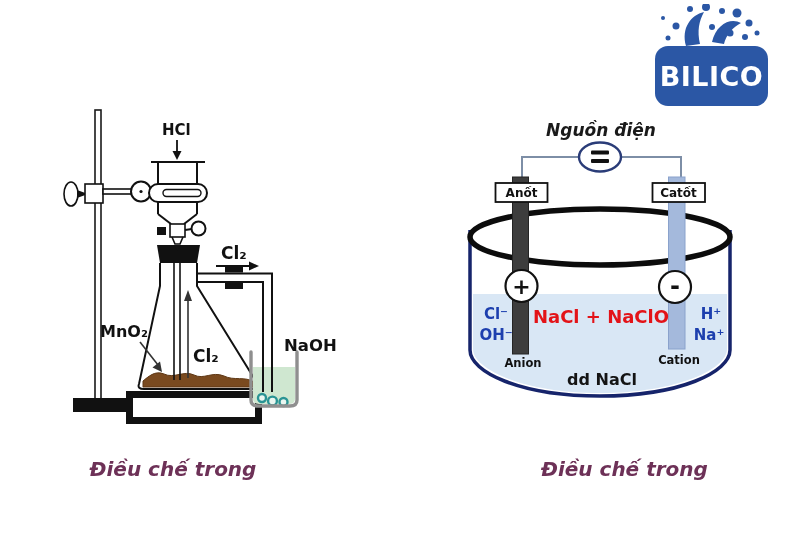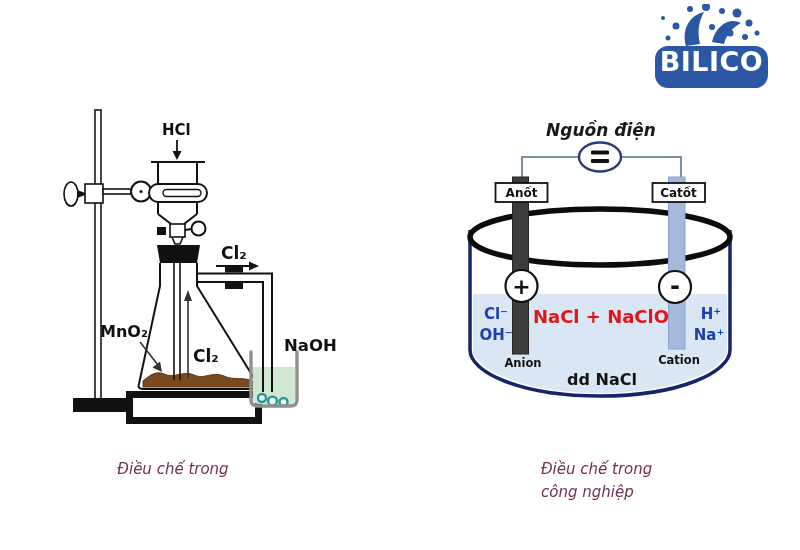--- a/index.html
+++ b/index.html
@@ -4,28 +4,28 @@
 <style>
   html,body{margin:0;padding:0;background:#ffffff;}
   .stage{
     position:relative;width:800px;height:550px;background:#ffffff;overflow:hidden;
     font-family:"DejaVu Sans","Liberation Sans",sans-serif;
   }
   svg text{font-family:"DejaVu Sans","Liberation Sans",sans-serif;}
   .abs{position:absolute;}
   
   .logo-box{
-    position:absolute;left:655px;top:46px;width:113px;height:42px;
-    background:#2b57a5;border-radius:13px;display:flex;align-items:flex-start;justify-content:center;
+    position:absolute;left:655px;top:46px;width:113px;height:60px;
+    background:#2b57a5;border-radius:13px;display:flex;align-items:center;justify-content:center;
   }
   .logo-text{color:#ffffff;font-weight:bold;font-size:27px;letter-spacing:.5px;}
   
   .caption{
-    position:absolute;color:#6d3157;font-weight:normal;font-style:italic;
-    font-size:15px;line-height:23px;
+    position:absolute;color:#6d3157;font-weight:bold;font-style:italic;
+    font-size:20px;line-height:23px;
   }
   .caption-left{left:78px;top:458px;width:190px;text-align:center;}
   .caption-right{left:541px;top:458px;width:190px;text-align:left;}
 </style>
 </head>
 <body>
 
 <div class="stage">
 
   <svg class="abs" style="left:650px;top:4px;" width="130" height="46" viewBox="650 4 130 46">
@@ -157,16 +157,15 @@
     <text x="523" y="367" font-size="11.5" font-weight="bold" fill="#111111" text-anchor="middle">Anion</text>
     <text x="679" y="364" font-size="11.5" font-weight="bold" fill="#111111" text-anchor="middle">Cation</text>
     <text x="602" y="385" font-size="16" font-weight="600" fill="#141414" text-anchor="middle">dd NaCl</text>
   </svg>
 
   <div class="caption caption-left">
     <div>Điều chế trong</div>
   </div>
   <div class="caption caption-right">
     <div>Điều chế trong</div>
-    <div>công nghiệp</div>
   </div>
 
 </div>
 
 </body></html>

